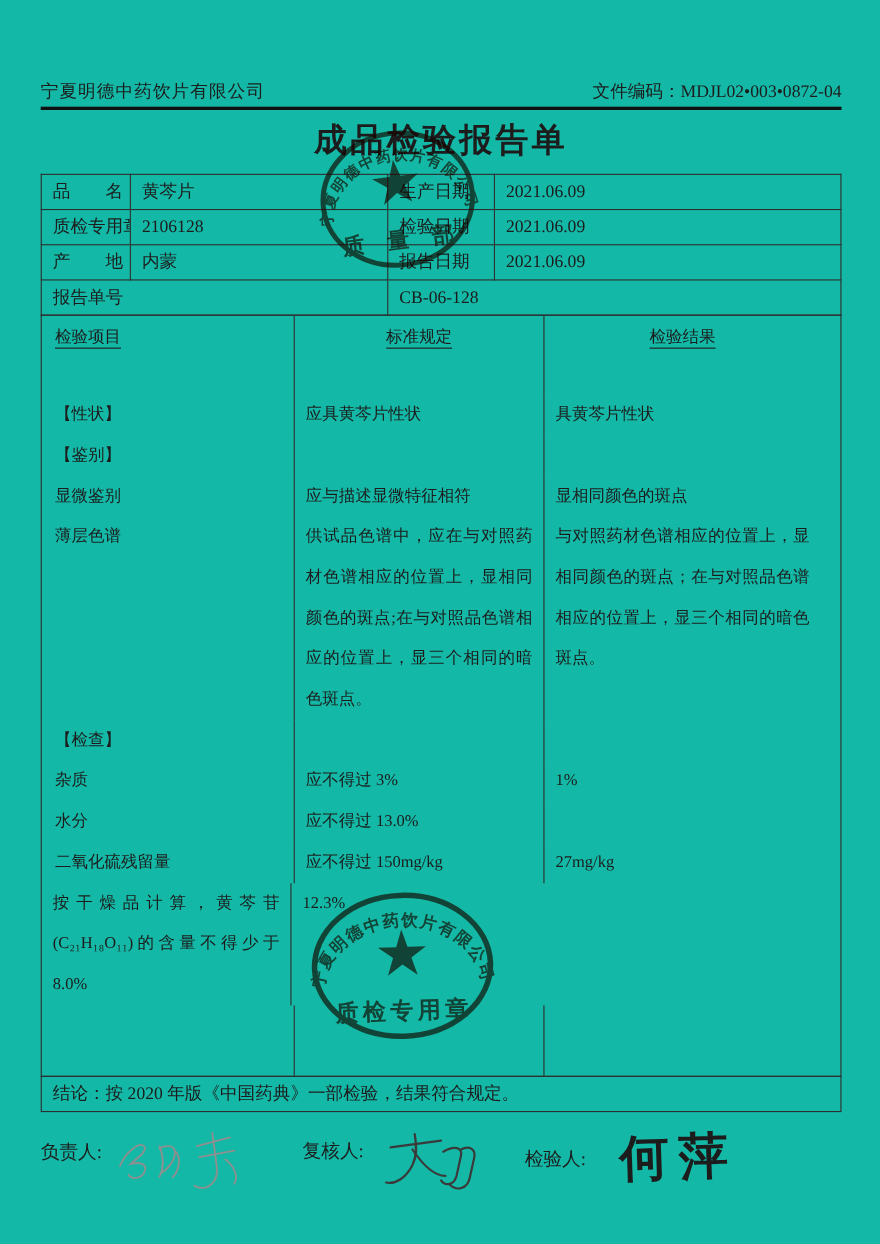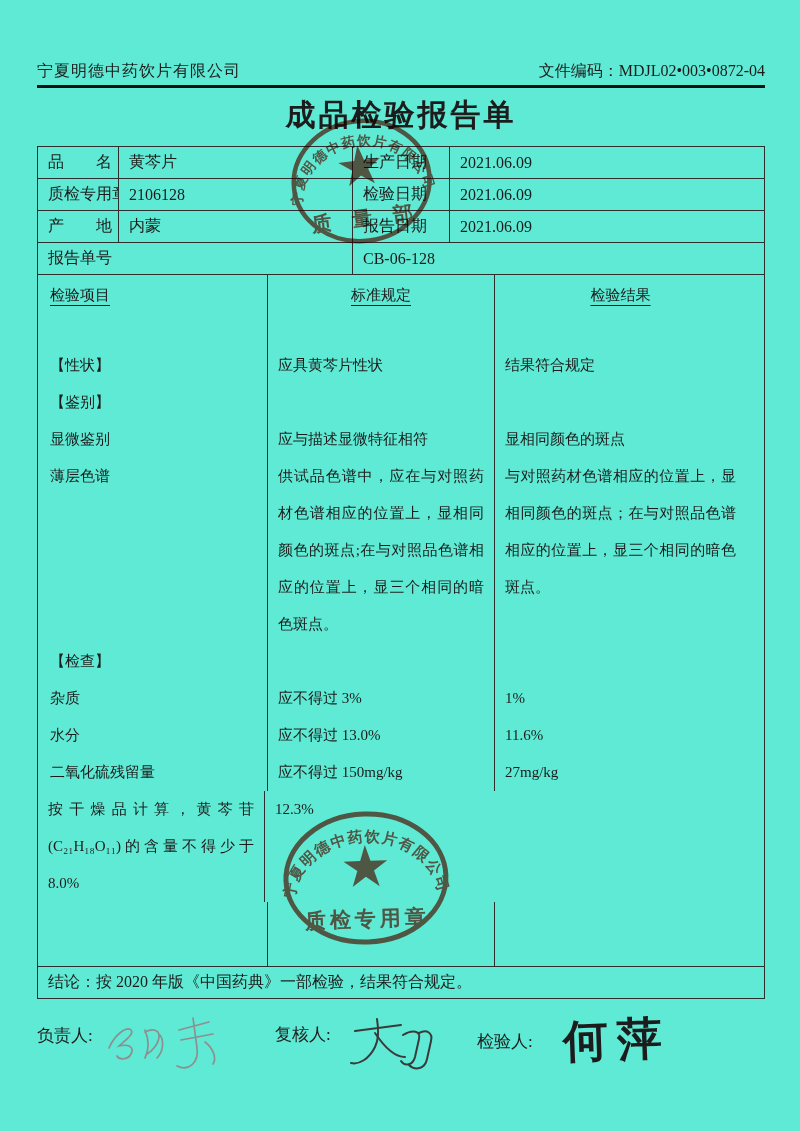--- a/index.html
+++ b/index.html
@@ -1,19 +1,19 @@
 <!DOCTYPE html>
 <html><head>
 <meta charset="utf-8">
 <style>
   * { margin:0; padding:0; box-sizing:border-box; }
   html,body { background:#ffffff; }
   body { font-family:"Liberation Serif","DejaVu Serif",serif; color:#1c1c1c; }
-  .page { position:relative; width:800px; height:1131px; background:#5eead4; overflow:hidden;
-          padding:4px 35px 0 37px; }
+  .page { position:relative; width:800px; height:1131px; background:#14b8a6; overflow:hidden;
+          padding:16px 35px 0 37px; }
 
   
   .doc-header { display:flex; justify-content:space-between; align-items:flex-end;
                 padding-top:57px; padding-bottom:3px; border-bottom:3px solid #111; }
   .doc-header .company { font-size:16px; letter-spacing:1px; }
   .doc-header .code { font-size:16px; }
   .page-title { text-align:center; font-size:30px; font-weight:bold; letter-spacing:3px;
                 margin:7px 0 10px; }
 
   
@@ -99,21 +99,21 @@
   <div class="main-table">
     <div class="mrow mrow-header">
       <div class="c1"><span class="col-head">检验项目</span></div>
       <div class="c2"><span class="col-head">标准规定</span></div>
       <div class="c3"><span class="col-head">检验结果</span></div>
     </div>
 
     <div class="mrow">
       <div class="c1 cell-min">【性状】</div>
       <div class="c2 cell-min">应具黄芩片性状</div>
-      <div class="c3 cell-min">结果符合规定</div>
+      <div class="c3 cell-min">具黄芩片性状</div>
     </div>
     <div class="mrow">
       <div class="c1 cell-min">【鉴别】</div>
       <div class="c2 cell-min"></div>
       <div class="c3 cell-min"></div>
     </div>
     <div class="mrow">
       <div class="c1 cell-min">显微鉴别</div>
       <div class="c2 cell-min">应与描述显微特征相符</div>
       <div class="c3 cell-min">显相同颜色的斑点</div>
@@ -129,21 +129,20 @@
       <div class="c3 cell-min"></div>
     </div>
     <div class="mrow">
       <div class="c1 cell-min">杂质</div>
       <div class="c2 cell-min">应不得过 3%</div>
       <div class="c3 cell-min">1%</div>
     </div>
     <div class="mrow">
       <div class="c1 cell-min">水分</div>
       <div class="c2 cell-min">应不得过 13.0%</div>
-      <div class="c3 cell-min">11.6%</div>
     </div>
     <div class="mrow">
       <div class="c1 cell-min">二氧化硫残留量</div>
       <div class="c2 cell-min">应不得过 150mg/kg</div>
       <div class="c3 cell-min">27mg/kg</div>
     </div>
     <div class="mrow">
       <div class="c2 cell-min">按干燥品计算，黄芩苷(C₂₁H₁₈O₁₁)的含量不得少于 8.0%</div>
       <div class="c3 cell-min">12.3%</div>
     </div>

